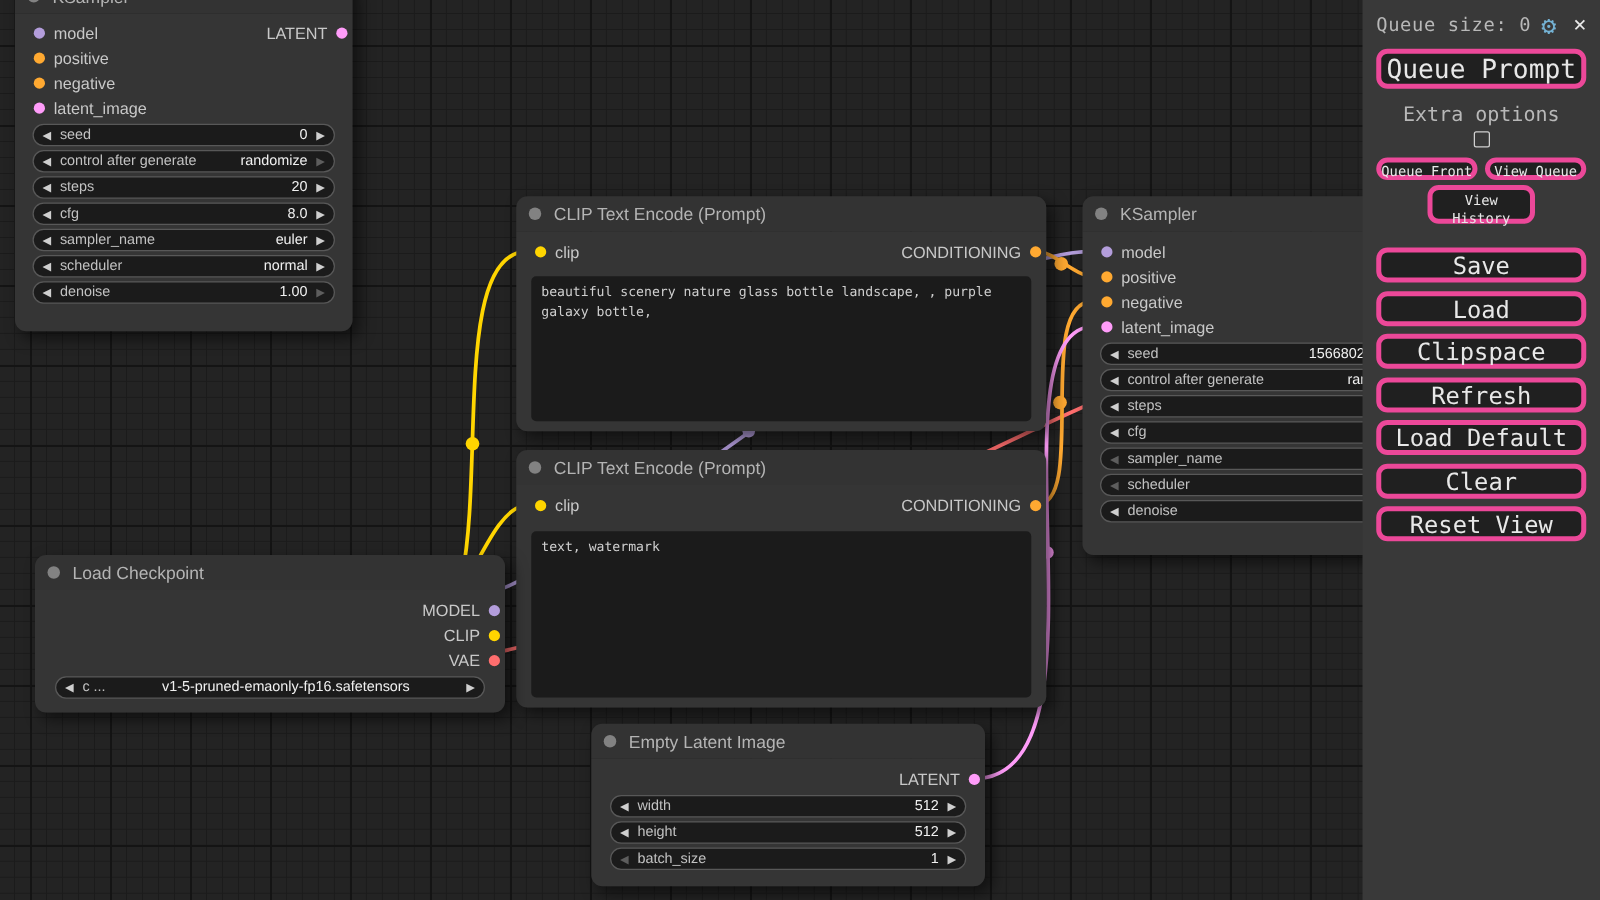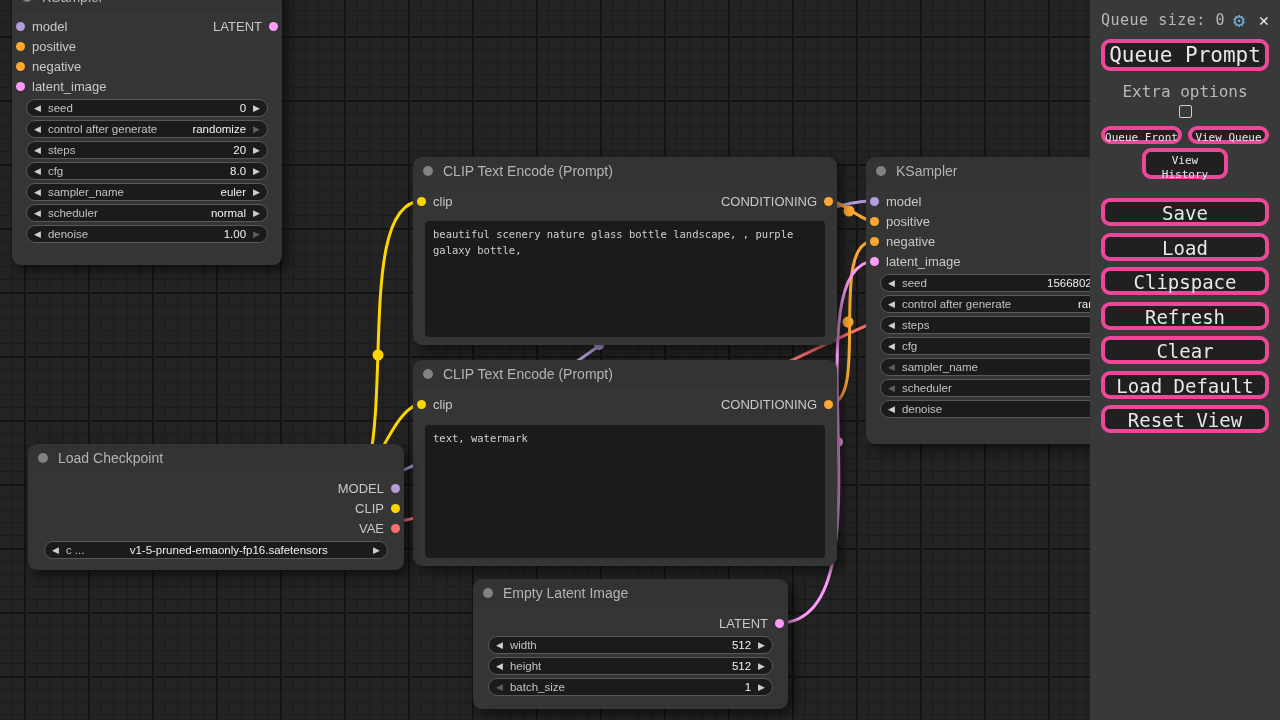--- a/index.html
+++ b/index.html
@@ -24,21 +24,21 @@
   
   .node { position:absolute; z-index:2; border-radius:9px;
           box-shadow:5px 5px 12px rgba(0,0,0,.55); }
   .ntitle { height:28px; background:#333333; border-radius:9px 9px 0 0;
             display:flex; align-items:center; color:#b4b4b4; font-size:14px;
             overflow:hidden; }
   .ndot { width:10px; height:10px; border-radius:50%; background:#828282;
           margin:0 10px 0 10px; flex:none; }
   .nbody { background:#353535; border-radius:0 0 9px 9px; position:relative;
            overflow:visible; }
-  .slots { padding-top:5px; }
+  .slots { padding-top:5px;padding-left:11px; }
   .slots6 { padding-top:6px; }
   .srow { height:20px; display:flex; align-items:center; padding:0 4px;
           font-size:13px; color:#c8c8c8; }
   .in  { display:flex; align-items:center; gap:7px; }
   .out { display:flex; align-items:center; gap:7px; margin-left:auto; }
   .sdot { width:9px; height:9px; border-radius:50%; flex:none; background:#888; }
 
   .widget { height:18px; margin:3px 14px; background:#1b1b1b;
             border:1px solid #585858; border-radius:10px;
             display:flex; align-items:center; font-size:11.5px; color:#c2c2c2;
@@ -383,17 +383,17 @@
     <button class="sbtn small">View Queue</button>
   </div>
   <div class="vhrow">
     <button class="sbtn vh">View History</button>
   </div>
   <div class="bigstack">
     <button class="sbtn big">Save</button>
     <button class="sbtn big">Load</button>
     <button class="sbtn big">Clipspace</button>
     <button class="sbtn big">Refresh</button>
+    <button class="sbtn big">Load Default</button>
     <button class="sbtn big">Clear</button>
-    <button class="sbtn big">Load Default</button>
     <button class="sbtn big">Reset View</button>
   </div>
 </aside>
 
 </body></html>

